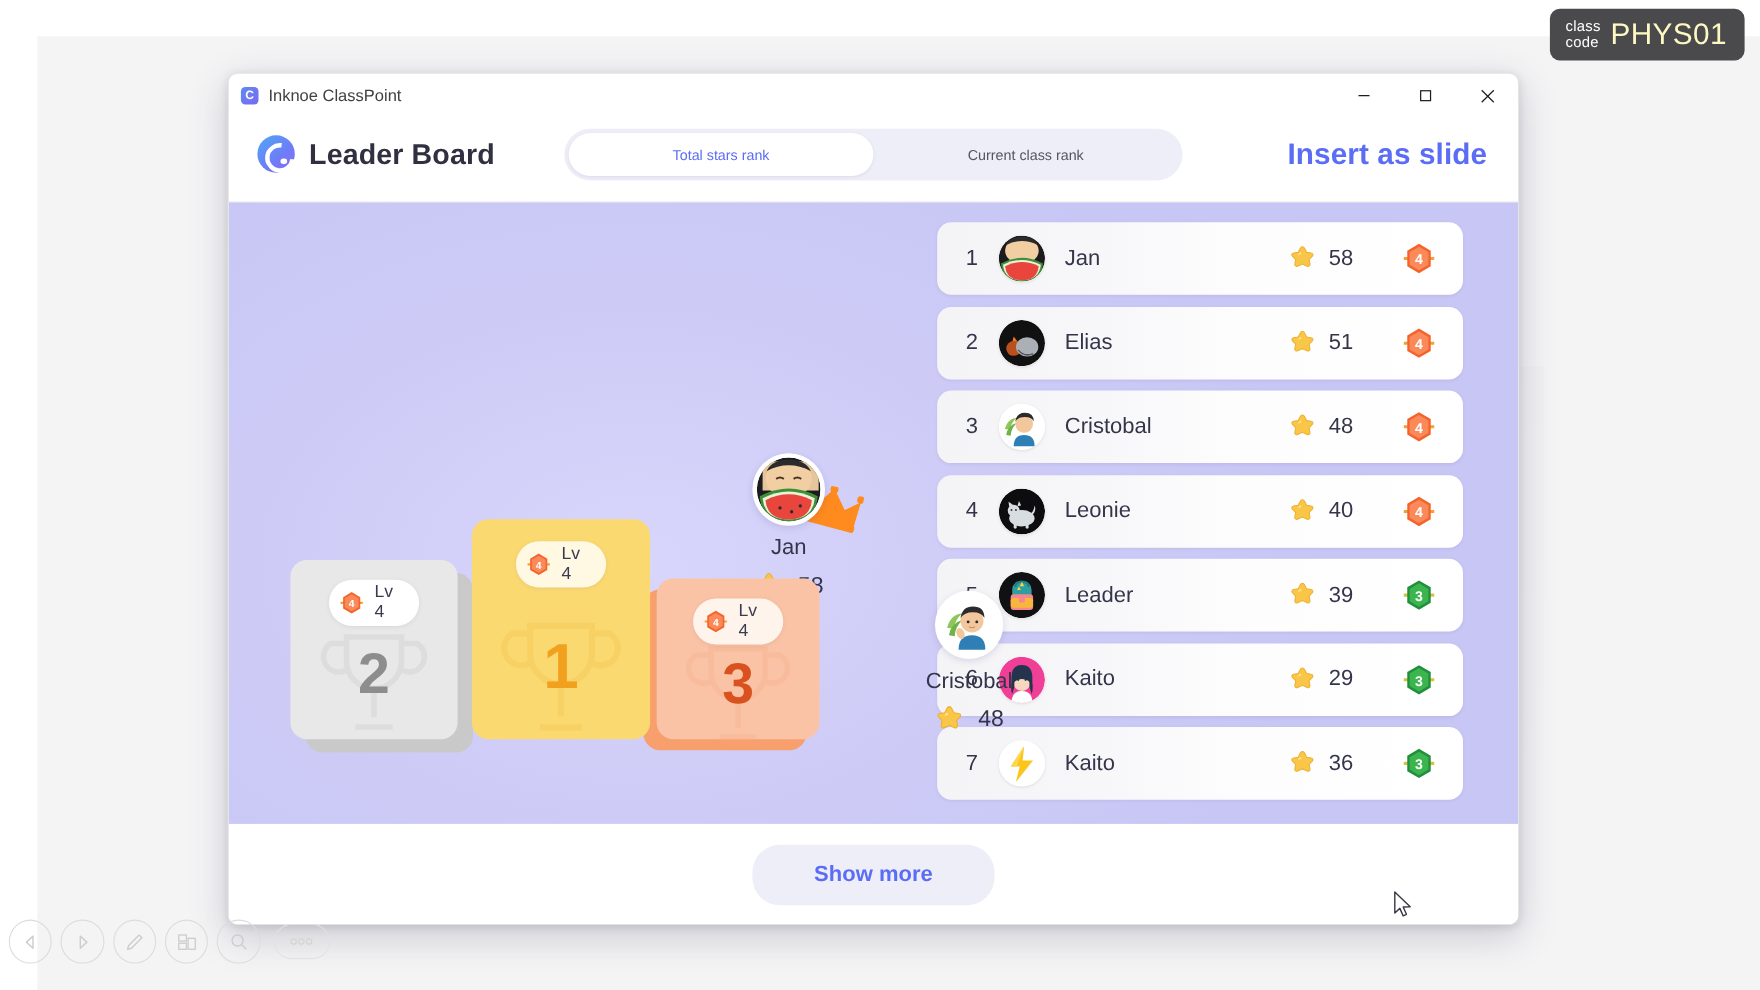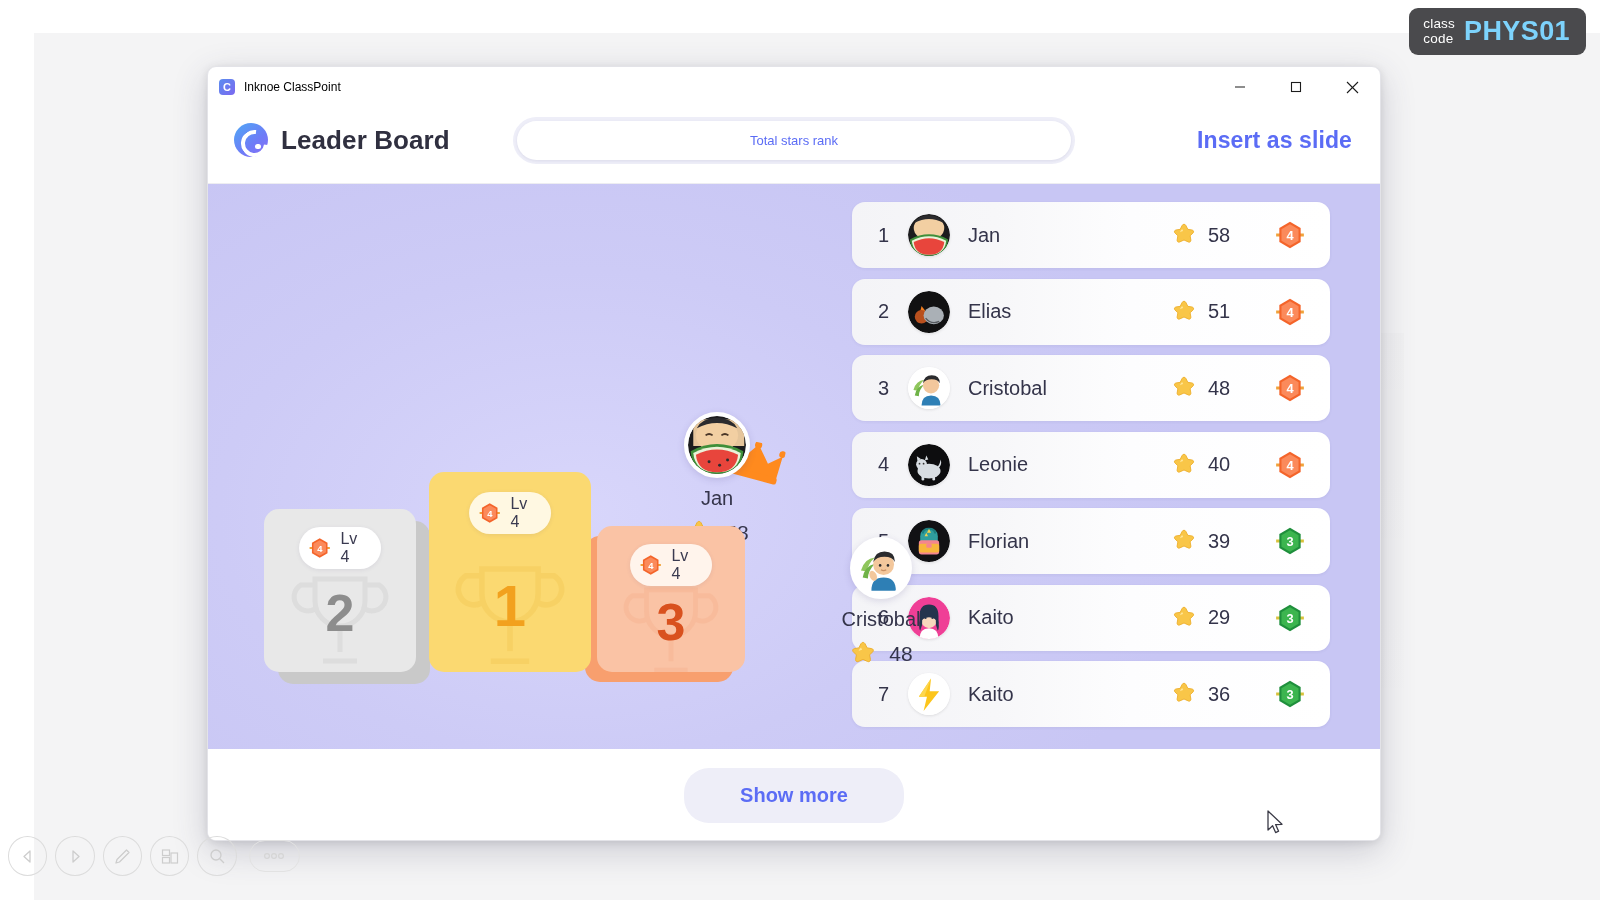--- a/index.html
+++ b/index.html
@@ -28,21 +28,21 @@
   
   #class-code {
     position: absolute; right: 14px; top: 8px;
     height: 47px; display: flex; align-items: center;
     background: #4a4a4d; border-radius: 9px;
     padding: 0 16px 0 14px; gap: 9px;
     z-index: 40;
   }
   #class-code .cc-lines { display: flex; flex-direction: column; line-height: 1.08; }
   #class-code .cc-lines span { color: #ffffff; font-size: 13.5px; letter-spacing: .2px; }
-  #class-code .cc-val { color: #7dd3fc; font-size: 27px; font-weight: bold; letter-spacing: .4px; }
+  #class-code .cc-val { color: #fef9c3; font-size: 27px; font-weight: normal; letter-spacing: .4px; }
 
   
   #window {
     position: absolute; left: 207px; top: 66px;
     width: 1174px; height: 775px;
     background: #ffffff;
     border-radius: 9px;
     box-shadow: 0 10px 34px rgba(60,60,90,0.22), 0 2px 8px rgba(0,0,0,.10);
     overflow: hidden;
     z-index: 30;
@@ -50,21 +50,21 @@
   }
 
   
   #titlebar { position: relative; height: 40px; display: flex; align-items: center; padding-left: 11px; }
   #titlebar .tb-logo {
     width: 16px; height: 16px; border-radius: 4px;
     background: linear-gradient(135deg,#5b8def,#7b68f0);
     display: flex; align-items: center; justify-content: center;
     font-size: 11px; color: #fff; font-weight: bold; line-height: 1;
   }
-  #titlebar .tb-title { margin-left: 9px; font-size: 12px; color: #000000; }
+  #titlebar .tb-title { margin-left: 9px; font-size: 15px; color: #404040; }
   .win-btns { position: absolute; right: 0; top: 0; height: 40px; display: flex; }
   .win-btn {
     width: 56px; height: 40px; display: flex; align-items: center; justify-content: center;
     color: #1c1c1c;
   }
 
   
   #header {
     position: relative; height: 77px;
     display: flex; align-items: center;
@@ -94,21 +94,21 @@
     width: 562px; height: 47px;
   }
   .tab {
     flex: 1; height: 39px; border-radius: 21px;
     display: flex; align-items: center; justify-content: center;
     font-size: 13px; color: #55555f; cursor: pointer;
   }
   .tab.active { background: #ffffff; color: #5b6cf5; box-shadow: 0 1px 3px rgba(90,90,140,.12); }
 
   #insert-slide {
-    margin-left: auto; font-size: 23px; font-weight: bold; color: #5b6cf5; cursor: pointer;
+    margin-left: auto; font-size: 27px; font-weight: bold; color: #5b6cf5; cursor: pointer;
     letter-spacing: .1px;
   }
 
   
   #board {
     position: relative; height: 565px;
     background: radial-gradient(ellipse 620px 420px at 370px 330px, #d8d6fb 0%, #cdcbf6 58%, #c8c6f4 100%);
     display: flex;
   }
 
@@ -243,20 +243,21 @@
     </div>
 
     <div id="header">
       <div id="brand">
         <div class="bd-logo"></div>
         <div class="bd-title">Leader Board</div>
       </div>
 
       <div id="tabs">
         <div class="tab active">Total stars rank</div>
+        <div class="tab">Current class rank</div>
       </div>
 
       <div id="insert-slide">Insert as slide</div>
     </div>
 
     <div id="board">
 
       <div id="podium">
 
         <div id="crown">
@@ -546,21 +547,21 @@
               <circle cx="31" cy="31" r="31" fill="#111114"></circle>
               <path d="M18 24 q0-11 13-11 q13 0 13 11 v8 H18 Z" fill="#2f9e9e"></path>
               <path d="M22 20 q0-7 9-7 q9 0 9 7" fill="none" stroke="#1d7f7f" stroke-width="3"></path>
               <path d="M27 19 l2.5 5 h-5 Z" fill="#f6d34b"></path>
               <path d="M31 13 l3 6 -6 0 Z" fill="#f6d34b"></path>
               <rect x="16" y="30" width="30" height="21" rx="4" fill="#f5858f"></rect>
               <rect x="16" y="35" width="30" height="13" rx="3" fill="#f8b63d"></rect>
               <rect x="27" y="35" width="8" height="6" rx="2" fill="#f5858f"></rect>
             </svg>
           </div>
-          <div class="rr-name">Florian</div>
+          <div class="rr-name">Leader</div>
           <div class="rr-stars">
             <svg width="26" height="26" viewBox="0 0 28 28">
               <path d="M14 2.4 c1 0 1.7 .7 2.1 1.5 l2 4 4.5 .7 c1.6 .2 2.3 2 1.2 3.1 l-3.2 3.2 .8 4.5 c.3 1.6-1.3 2.8-2.7 2.1 L14 19.4 l-4.7 2.1 c-1.4 .7-3-0.5-2.7-2.1 l.8-4.5 -3.2-3.2 c-1.1-1.1-.4-2.9 1.2-3.1 l4.5-.7 2-4 C12.3 3.1 13 2.4 14 2.4Z" fill="#f9c648" stroke="#eeb02f" stroke-width="1"></path>
               <path d="M12 7.6 q-1.6 1.4-2.4 3.4 q1.7-1 3.5-1.3 Z" fill="#ffe79a"></path>
             </svg>
             <span class="rr-num">39</span>
           </div>
           <div class="rr-level">
             <svg width="32" height="32" viewBox="0 0 30 30">
               <path d="M2 15 h5 M23 15 h5" stroke="#d8c23c" stroke-width="2.6"></path>

